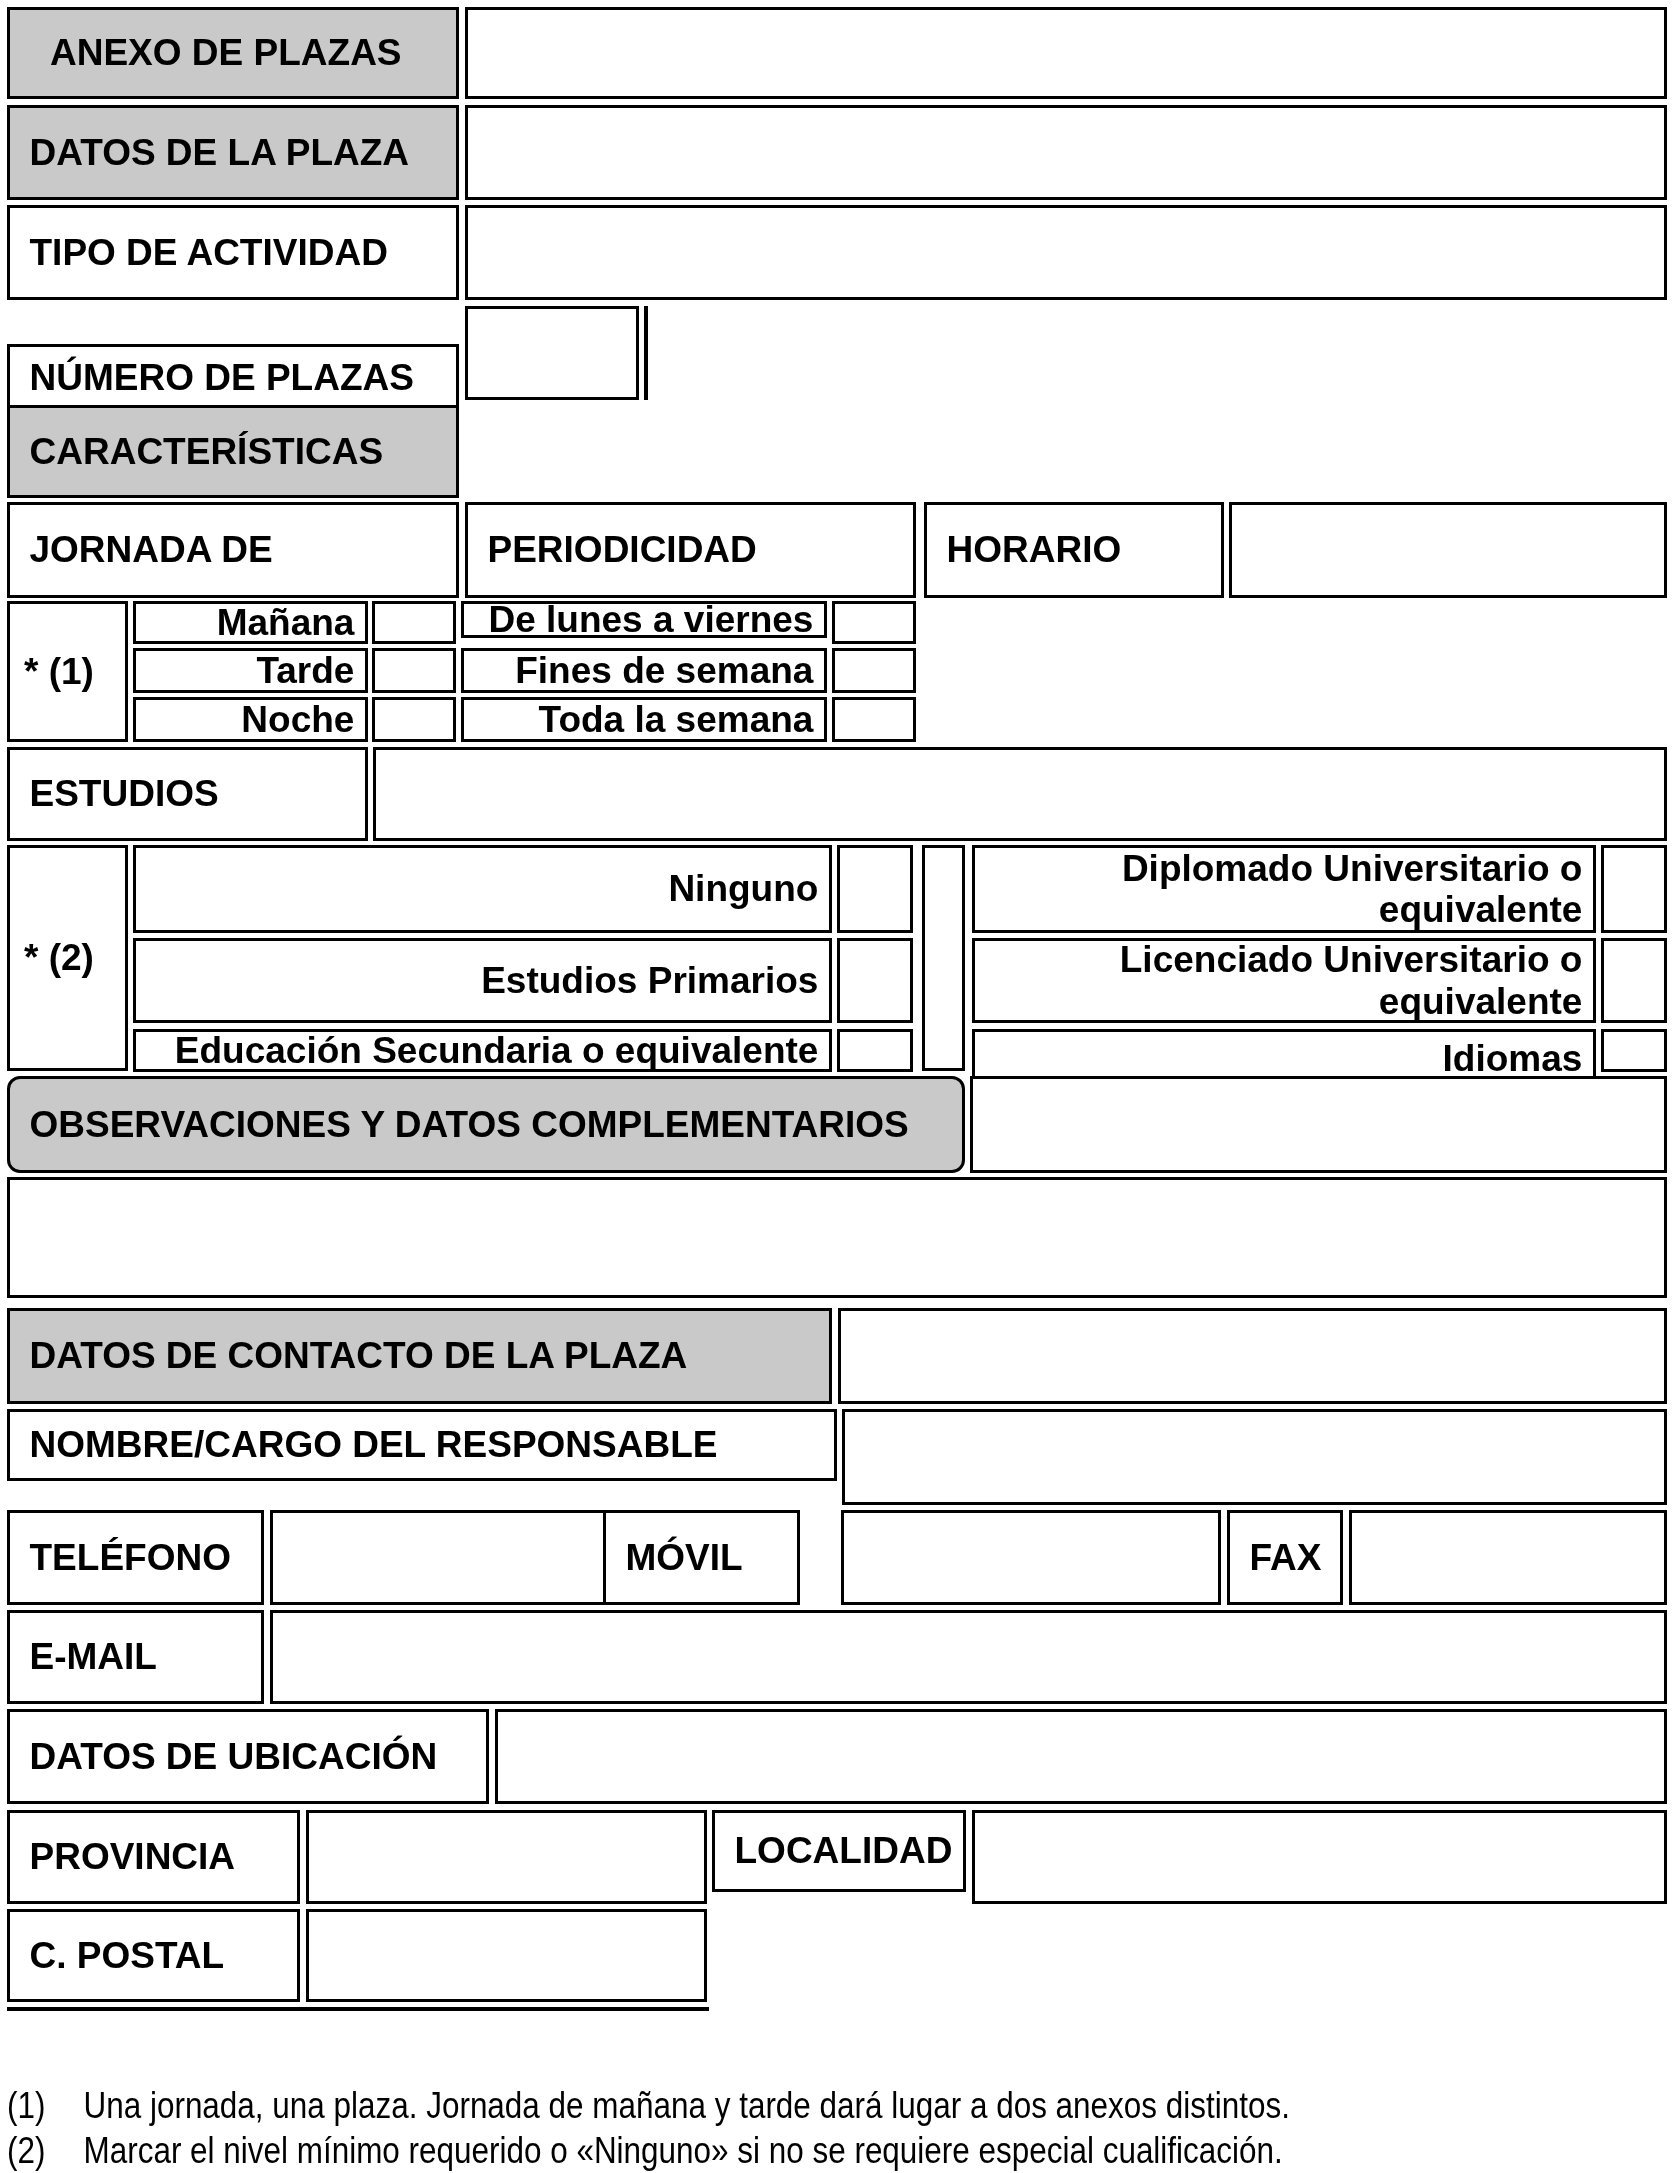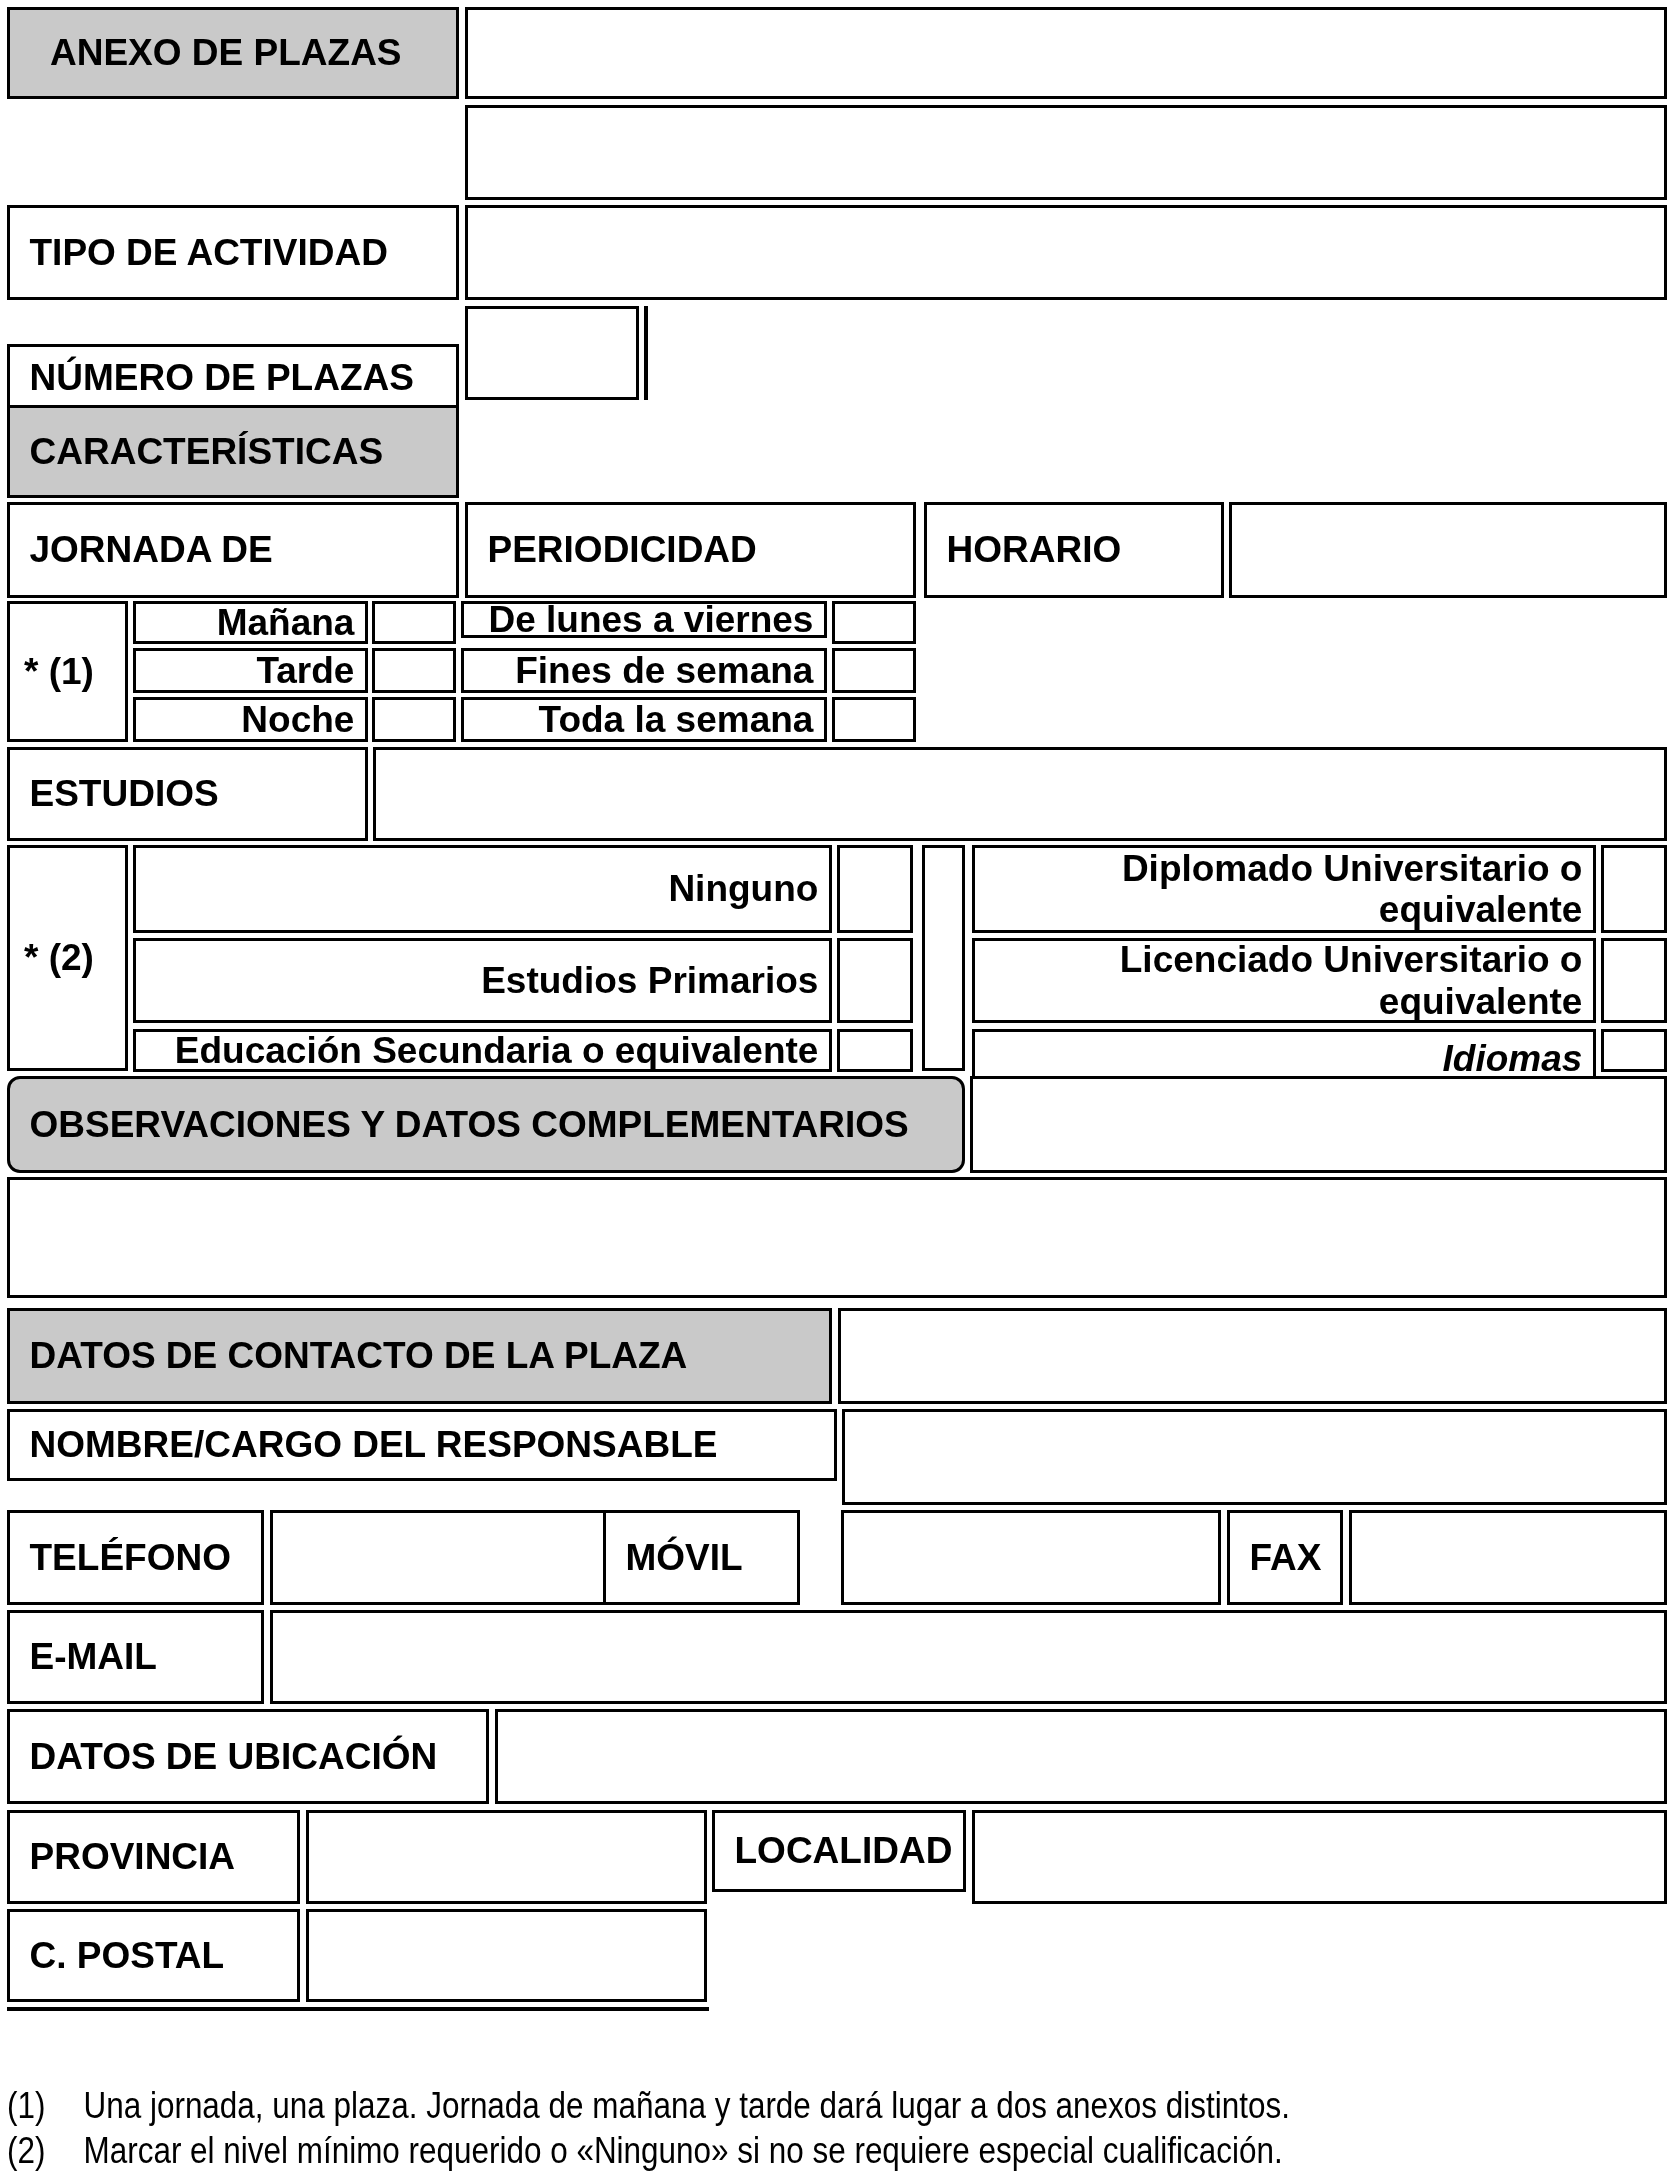--- a/index.html
+++ b/index.html
@@ -40,20 +40,21 @@
   .fn-marker{display:inline-block;width:90px;}
 </style>
 </head>
 <body>
 
 <div class="page">
 
   <div class="cell gray" style="left:7px;top:7px;width:452px;height:92px;padding-left:40px;">ANEXO DE PLAZAS</div>
   <div class="cell" style="left:465px;top:7px;width:1202px;height:92px;"></div>
 
+  <div class="cell gray" style="left:7px;top:105px;width:452px;height:95px;">DATOS DE LA PLAZA</div>
   <div class="cell" style="left:465px;top:105px;width:1202px;height:95px;"></div>
 
   <div class="cell" style="left:7px;top:205px;width:452px;height:95px;">TIPO DE ACTIVIDAD</div>
   <div class="cell" style="left:465px;top:205px;width:1202px;height:95px;"></div>
 
   <div class="cell" style="left:7px;top:308px;width:452px;height:68px;margin-top:36px;">NÚMERO DE PLAZAS</div>
   <div class="cell" style="left:465px;top:306px;width:174px;height:94px;"></div>
   <div class="strip" style="left:644px;top:306px;width:3.5px;height:94px;"></div>
 
   <div class="cell gray" style="left:7px;top:405px;width:452px;height:93px;">CARACTERÍSTICAS</div>
@@ -90,21 +91,21 @@
   <div class="cell" style="left:837px;top:938px;width:76px;height:85px;"></div>
   <div class="cell right" style="left:133px;top:1029px;width:699px;height:43px;">Educación Secundaria o equivalente</div>
   <div class="cell" style="left:837px;top:1029px;width:76px;height:43px;"></div>
 
   <div class="cell" style="left:922px;top:845px;width:43px;height:226px;padding:0;"></div>
 
   <div class="cell right wrap" style="left:972px;top:845px;width:624px;height:88px;">Diplomado Universitario o equivalente</div>
   <div class="cell" style="left:1601px;top:845px;width:66px;height:88px;"></div>
   <div class="cell right wrap" style="left:972px;top:938px;width:624px;height:85px;">Licenciado Universitario o equivalente</div>
   <div class="cell" style="left:1601px;top:938px;width:66px;height:85px;"></div>
-  <div class="cell right" style="left:972px;top:1029px;width:624px;height:60px;font-style:italic;">Idiomas</div>
+  <div class="cell right" style="left:972px;top:1029px;width:624px;height:60px;">Idiomas</div>
   <div class="cell" style="left:1601px;top:1029px;width:66px;height:43px;"></div>
 
   <div class="cell gray" style="left:7px;top:1076px;width:958px;height:97px;border-radius:13px;">OBSERVACIONES Y DATOS COMPLEMENTARIOS</div>
   <div class="cell" style="left:970px;top:1076px;width:697px;height:97px;"></div>
   <div class="cell" style="left:7px;top:1177px;width:1660px;height:121px;"></div>
 
   <div class="cell gray" style="left:7px;top:1308px;width:825px;height:96px;">DATOS DE CONTACTO DE LA PLAZA</div>
   <div class="cell" style="left:838px;top:1308px;width:829px;height:96px;"></div>
 
   <div class="cell" style="left:7px;top:1409px;width:830px;height:72px;">NOMBRE/CARGO DEL RESPONSABLE</div>

